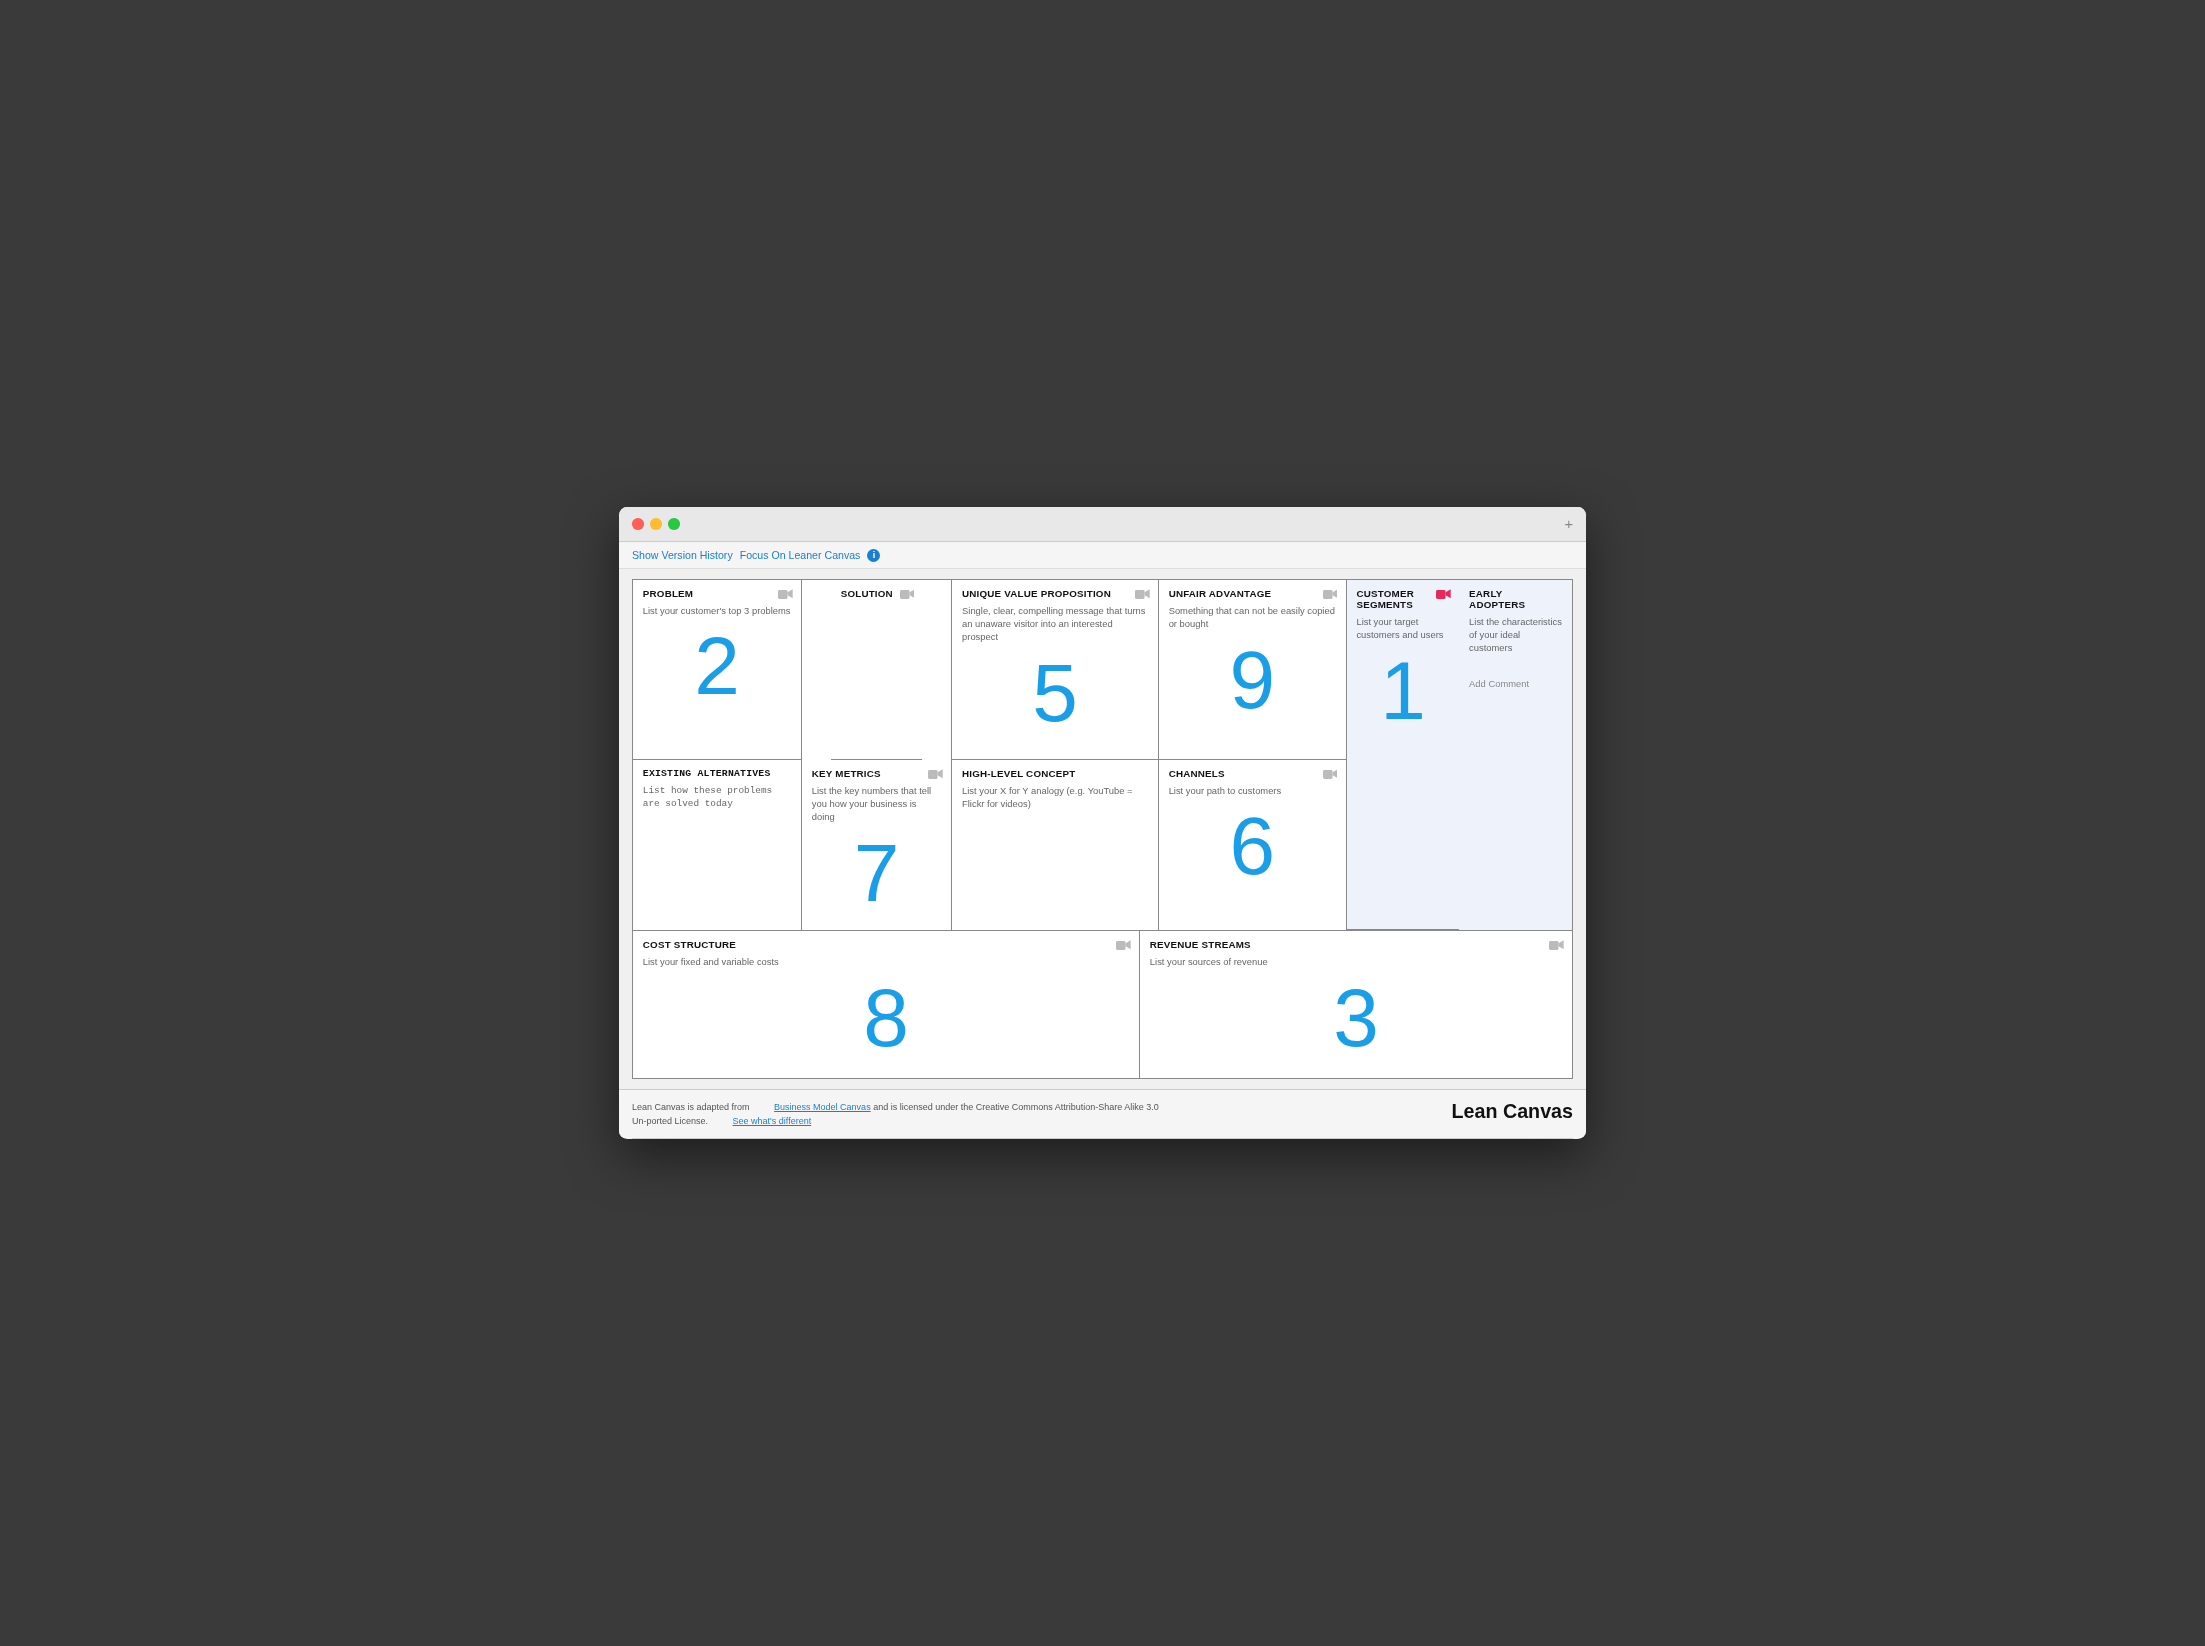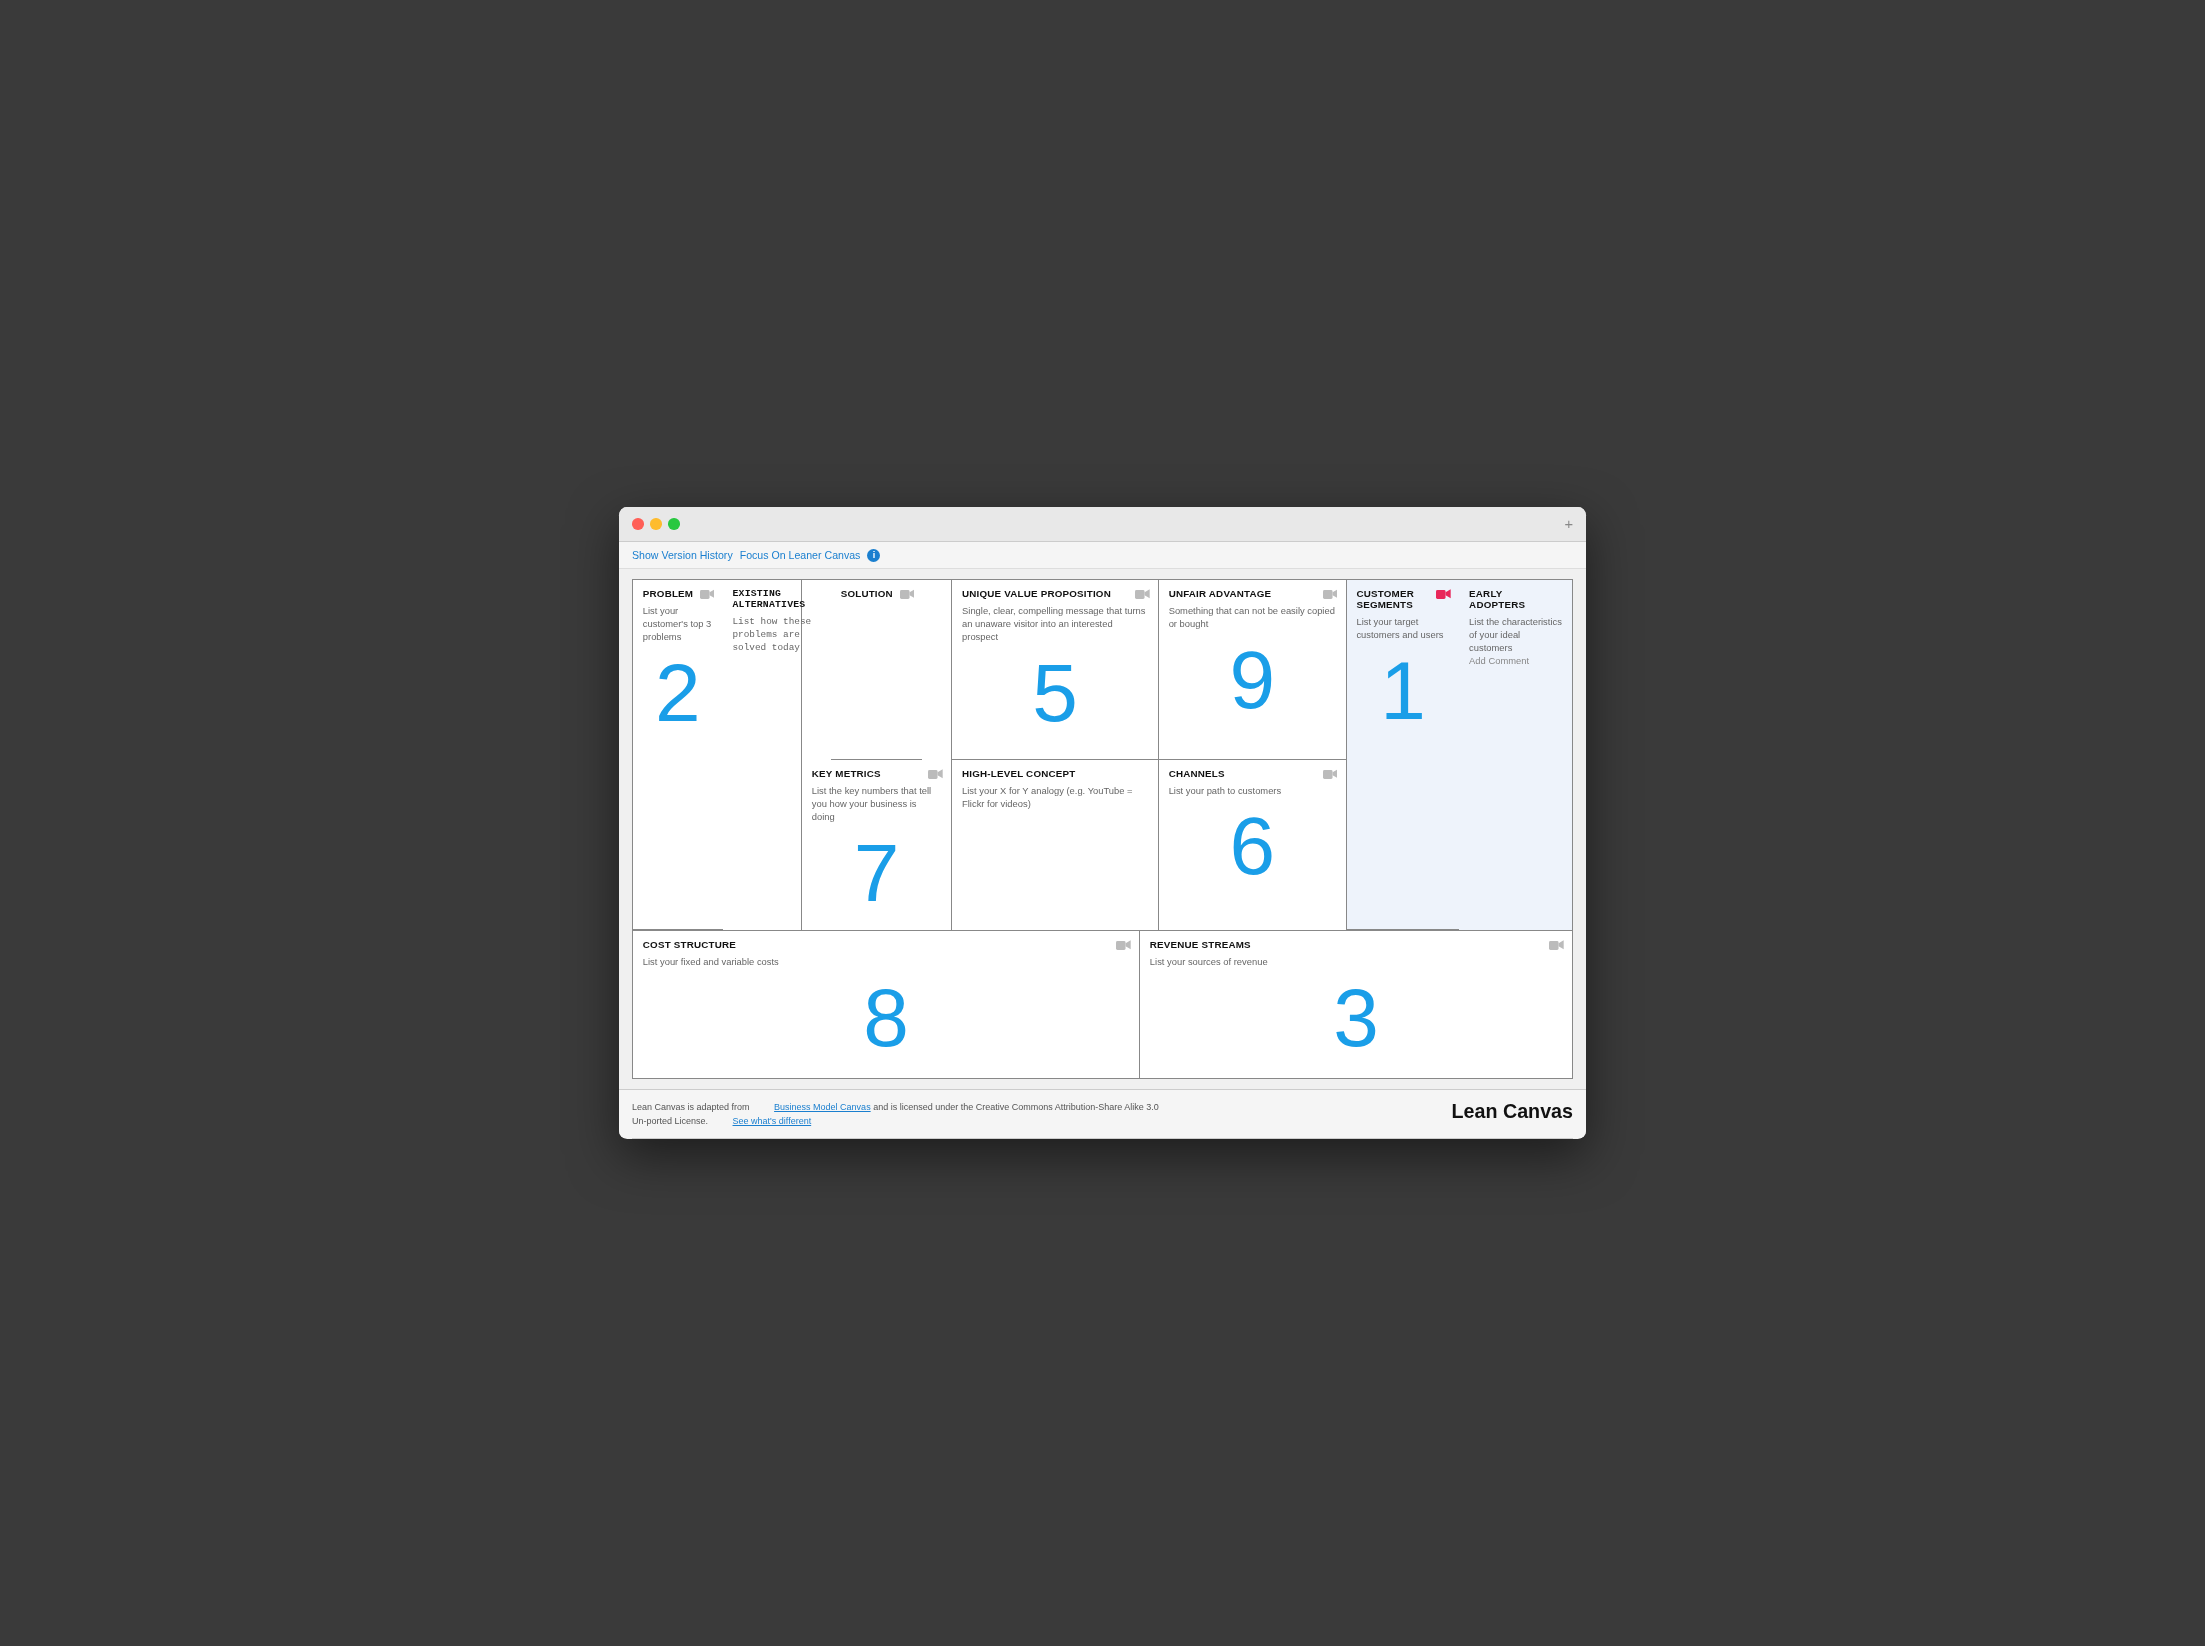--- a/index.html
+++ b/index.html
@@ -102,20 +102,21 @@
     .camera-icon {
       position: absolute;
       top: 8.2px;
       right: 8.2px;
       color: #aaa;
       font-size: 11.5px;
     }
     
     .row1-left {
       display: flex;
+      flex-direction: column;
       width: 18%;
       border-right: 1.2px solid #888;
     }
     .row1-left-top {
       flex: 1;
       border-bottom: 1.2px solid #888;
       padding: 8.2px 9.8px;
       position: relative;
       min-height: 180px;
     }
@@ -224,21 +225,21 @@
     }
     .revenue-cell {
       width: 46%;
       padding: 8.2px 9.8px;
       position: relative;
       min-height: 147px;
     }
     .add-comment {
       font-size: 9.4px;
       color: #888;
-      margin-top: 0;
+      margin-top: 23px;
     }
     .camera-svg {
       width: 14.7px;
       height: 11.5px;
       fill: #bbb;
     }
     .footer {
       padding: 9.8px 13px;
       border-top: 0.8px solid #ccc;
       display: flex;

